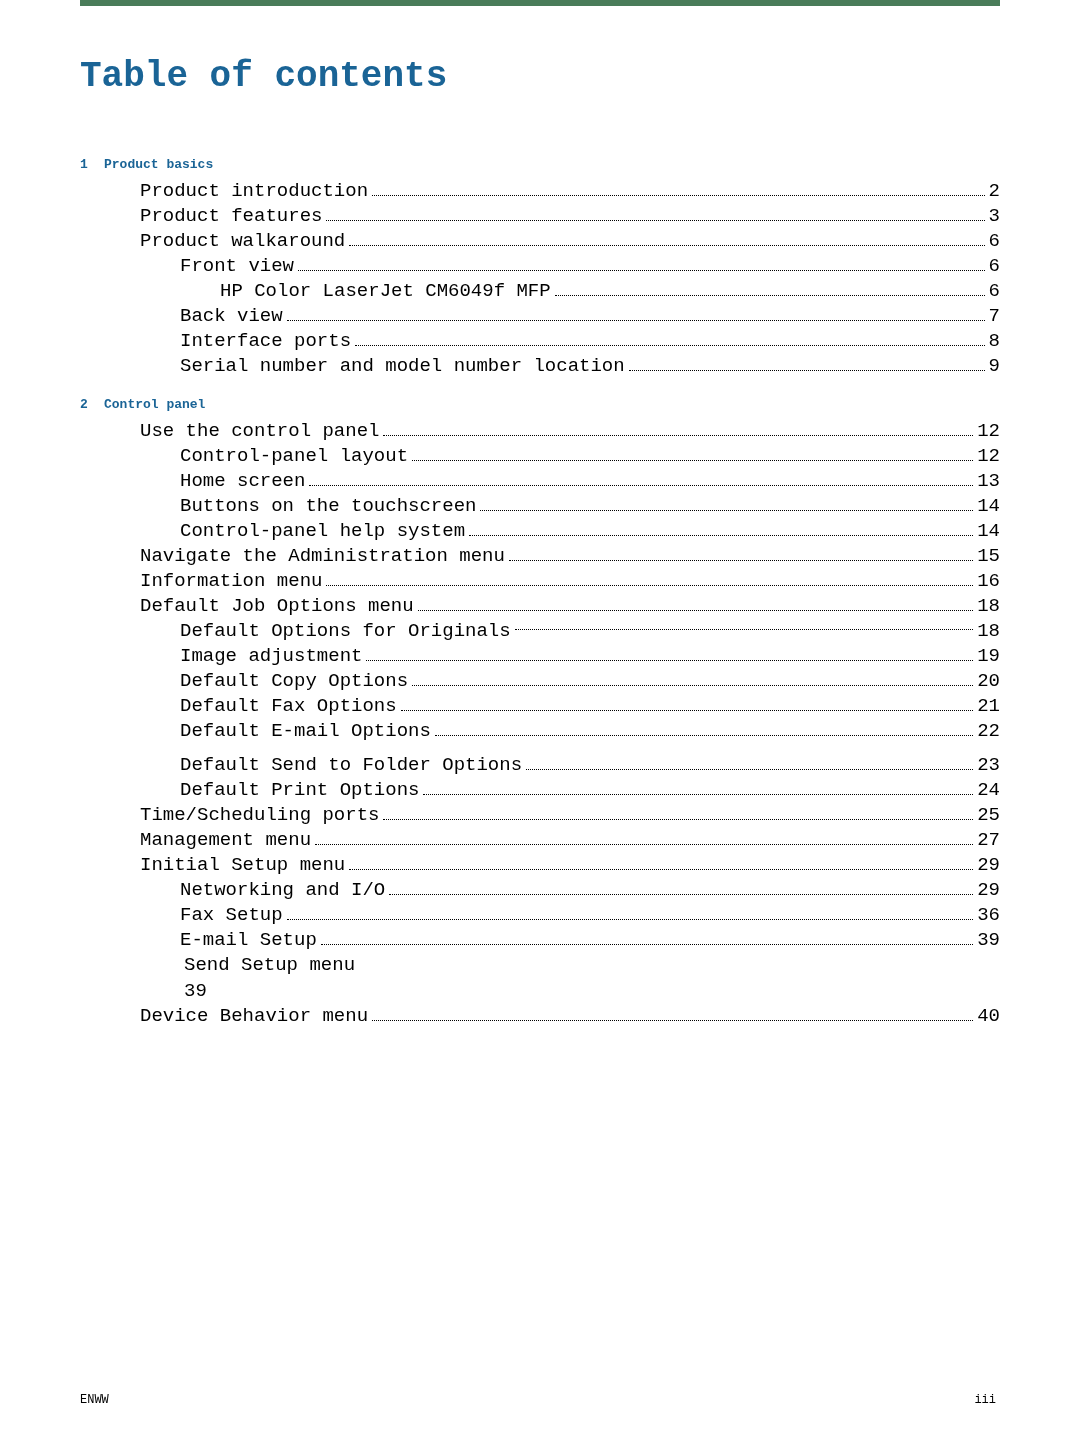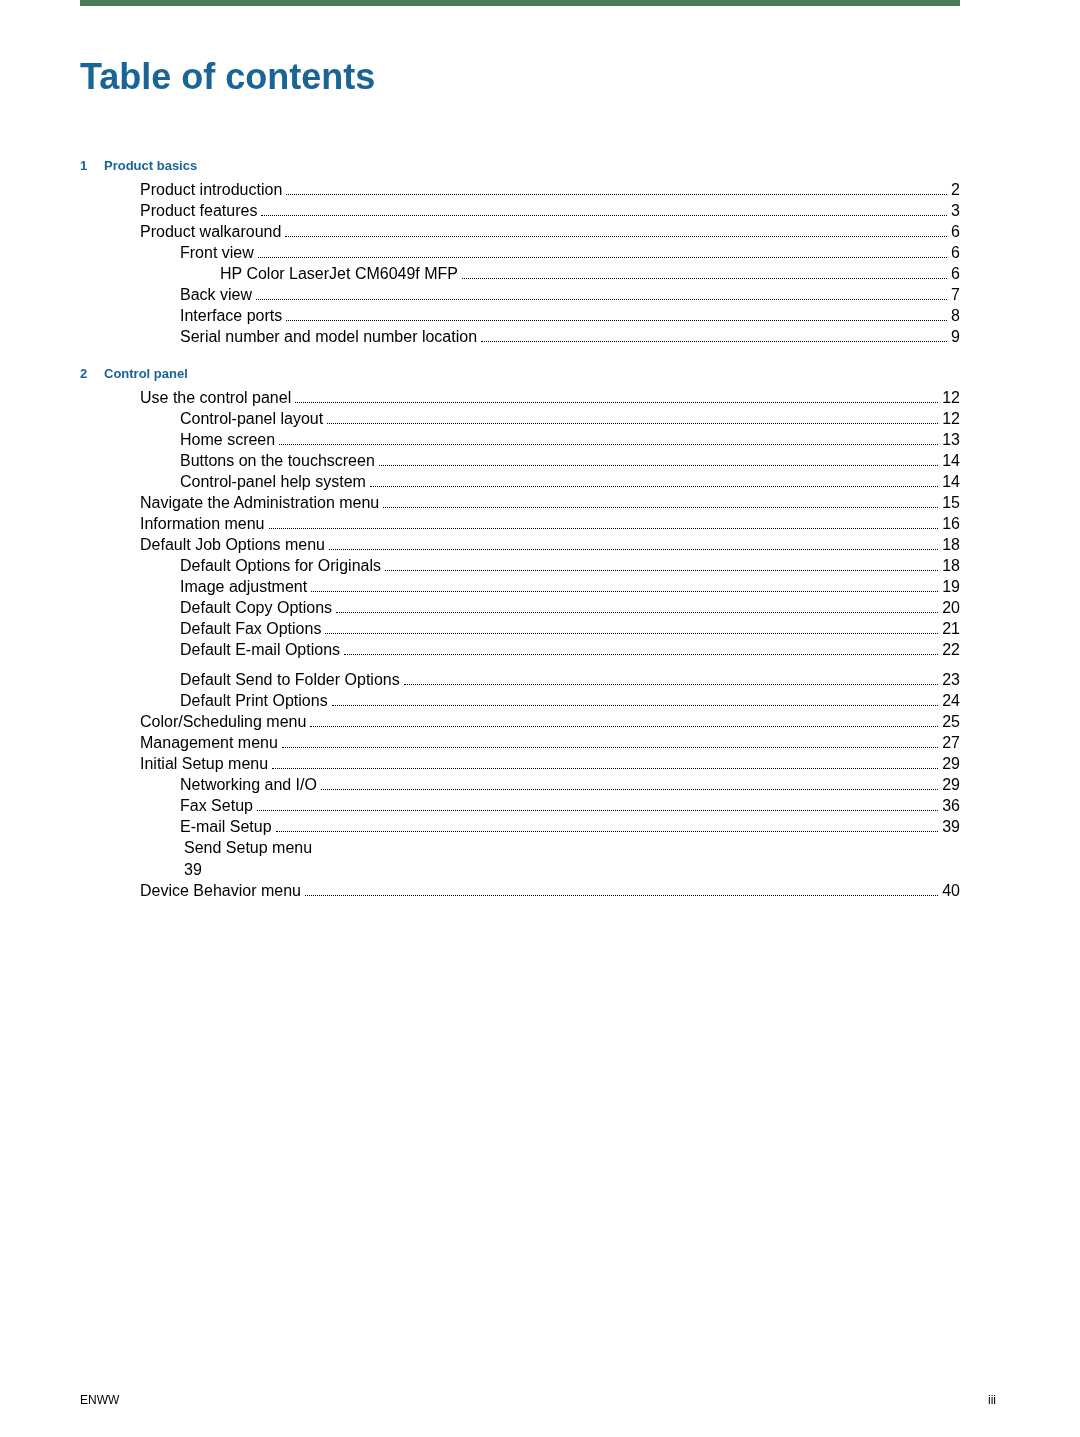--- a/index.html
+++ b/index.html
@@ -15,22 +15,23 @@
       color: #000000;
       width: 1080px;
       min-height: 1437px;
       padding: 0;
     }
 
     .page {
       width: 1080px;
       min-height: 1437px;
       background: #ffffff;
-      padding: 0 120px 60px 80px;
+      padding: 0 80px 60px 80px;
       position: relative;
+      font-family: Liberation Mono, monospace;
     }
 
     .top-bar {
       height: 6px;
       background: #4a7c59;
       margin-bottom: 30px;
     }
 
     .page-title {
       font-size: 36px;
@@ -58,21 +59,21 @@
     .section-title {
       font-weight: bold;
       color: #1a6496;
       font-size: 13px;
     }
 
     .toc-entry {
       display: flex;
       align-items: baseline;
       margin-bottom: 3px;
-      font-size: 16px;
+      font-size: 19px;
     }
 
     .toc-entry .entry-text {
       white-space: nowrap;
       color: #000000;
     }
 
     .toc-entry .dots {
       flex: 1;
       border-bottom: 1px dotted #000;
@@ -202,21 +203,21 @@
         <div class="toc-entry" style="padding-left: 60px;">
           <span class="entry-text">Information menu</span>
           <span class="dots"></span>
           <span class="page-num">16</span>
         </div>
         <div class="toc-entry" style="padding-left: 60px;">
           <span class="entry-text">Default Job Options menu</span>
           <span class="dots"></span>
           <span class="page-num">18</span>
         </div>
-        <div class="toc-entry" style="padding-left: 100px;">
+        <div class="toc-entry" style="padding-left: 100px; align-items: center;">
           <span class="entry-text">Default Options for Originals</span>
           <span class="dots"></span>
           <span class="page-num">18</span>
         </div>
         <div class="toc-entry" style="padding-left: 100px;">
           <span class="entry-text">Image adjustment</span>
           <span class="dots"></span>
           <span class="page-num">19</span>
         </div>
         <div class="toc-entry" style="padding-left: 100px;">
@@ -238,21 +239,21 @@
           <span class="entry-text">Default Send to Folder Options</span>
           <span class="dots"></span>
           <span class="page-num">23</span>
         </div>
         <div class="toc-entry" style="padding-left: 100px;">
           <span class="entry-text">Default Print Options</span>
           <span class="dots"></span>
           <span class="page-num">24</span>
         </div>
         <div class="toc-entry" style="padding-left: 60px;">
-          <span class="entry-text">Color/Scheduling menu</span>
+          <span class="entry-text">Time/Scheduling ports</span>
           <span class="dots"></span>
           <span class="page-num">25</span>
         </div>
         <div class="toc-entry" style="padding-left: 60px;">
           <span class="entry-text">Management menu</span>
           <span class="dots"></span>
           <span class="page-num">27</span>
         </div>
         <div class="toc-entry" style="padding-left: 60px;">
           <span class="entry-text">Initial Setup menu</span>

